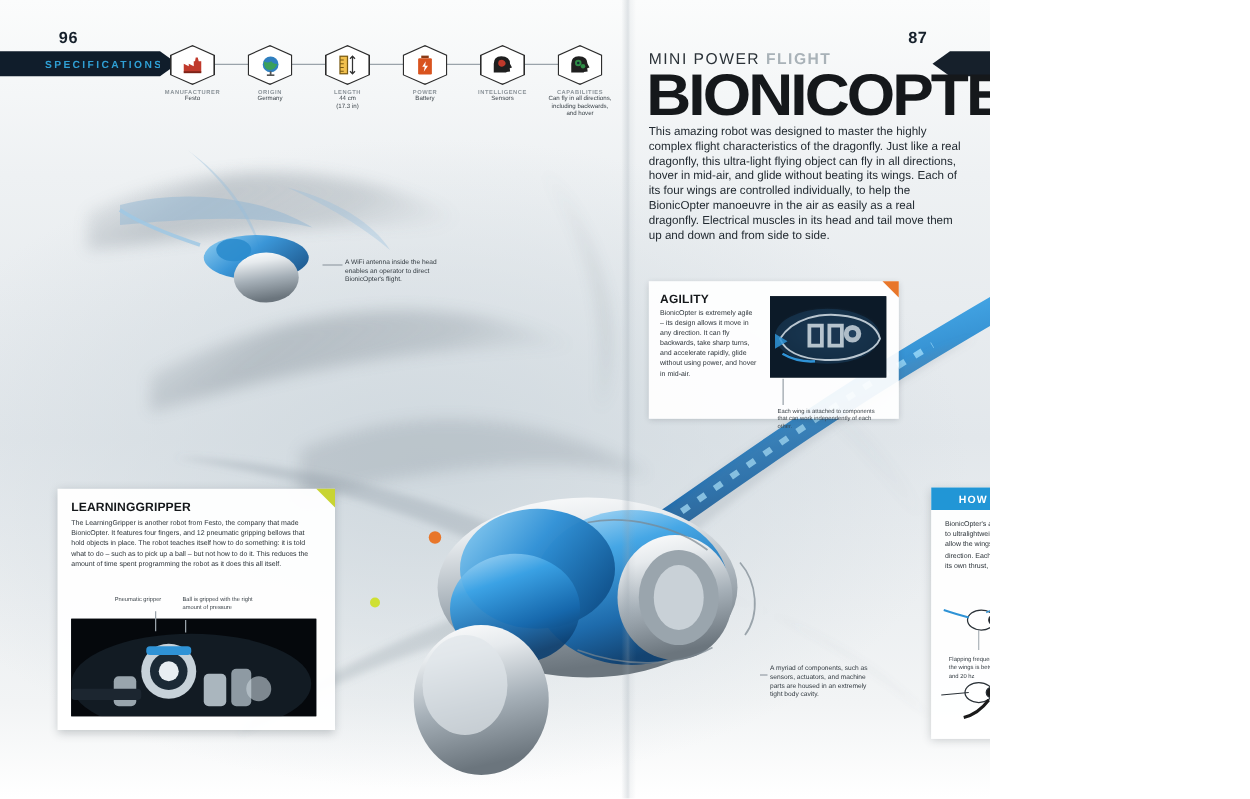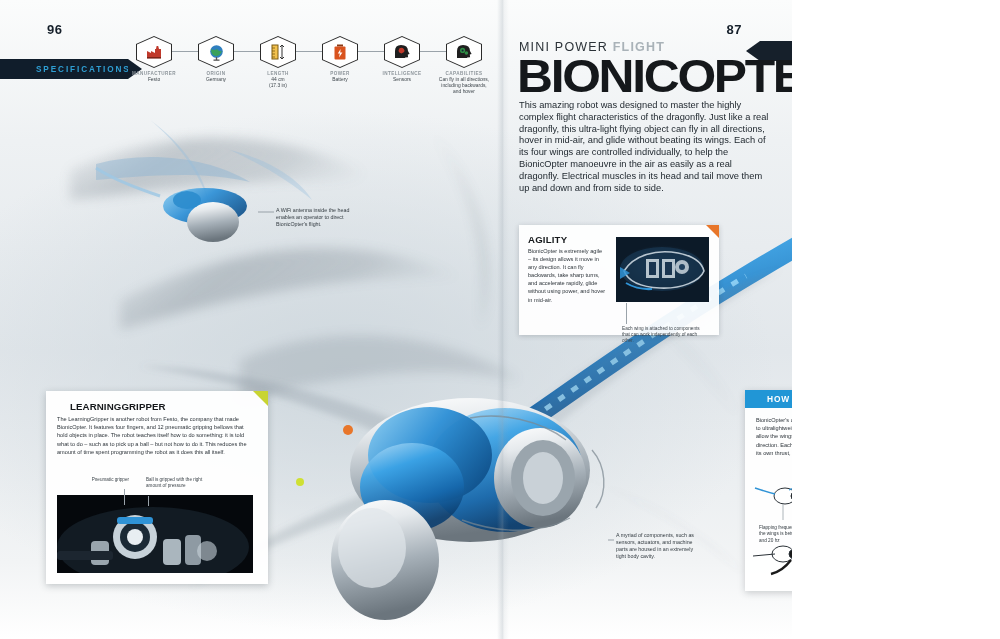--- a/index.html
+++ b/index.html
@@ -22,21 +22,21 @@
     background:linear-gradient(90deg, rgba(160,170,178,0) 0%, rgba(150,162,172,0.28) 45%, rgba(150,162,172,0.10) 60%, rgba(255,255,255,0) 100%);
     pointer-events:none;
   }
 
   
   .folio { position:absolute; font:bold 13px "Liberation Sans",sans-serif; color:#16202b; letter-spacing:.5px;}
   .folio-l { left:47px; top:22px; }
   .folio-r { right:50px; top:22px; }
 
   .spec-tab {
-    position:absolute; left:0px; top:59px; height:20px; width:128px;
+    position:absolute; left:0px; top:41px; height:20px; width:128px;
     background:#101d2b;
     display:flex; align-items:center;
   }
   .spec-tab:after{
     content:""; position:absolute; right:-14px; top:0;
     border-left:14px solid #101d2b;
     border-top:10px solid transparent; border-bottom:10px solid transparent;
   }
   .spec-tab span {
     font:bold 8.2px "Liberation Sans",sans-serif; letter-spacing:1.9px;
@@ -116,21 +116,21 @@
   
   .lg {
     position:absolute; left:46px; top:391px; width:222px; height:193px;
     background:rgba(255,255,255,0.95);
     box-shadow:0 2px 7px rgba(40,50,60,.25);
   }
   .lg:after{
     content:""; position:absolute; right:0; top:0;
     border-top:15px solid #c8d432; border-left:15px solid transparent;
   }
-  .lg-h { position:absolute; left:24px; top:10px;
+  .lg-h { position:absolute; left:11px; top:10px;
     font:bold 9.7px "Liberation Sans",sans-serif; color:#15181b; letter-spacing:.1px;}
   .lg-b { position:absolute; left:11px; top:24px; width:196px;
     font:5.6px/8.2px "Liberation Sans",sans-serif; color:#2d343a;}
   .lg-img { position:absolute; left:11px; top:104px; width:196px; height:78px;
     background:
       radial-gradient(ellipse 80px 36px at 45% 55%, #233340 0%, #080d12 72%),
       #05080c;
     overflow:hidden;
   }
   .lg-lab { position:absolute; font:4.6px/5.9px "Liberation Sans",sans-serif; color:#3d454b;}

